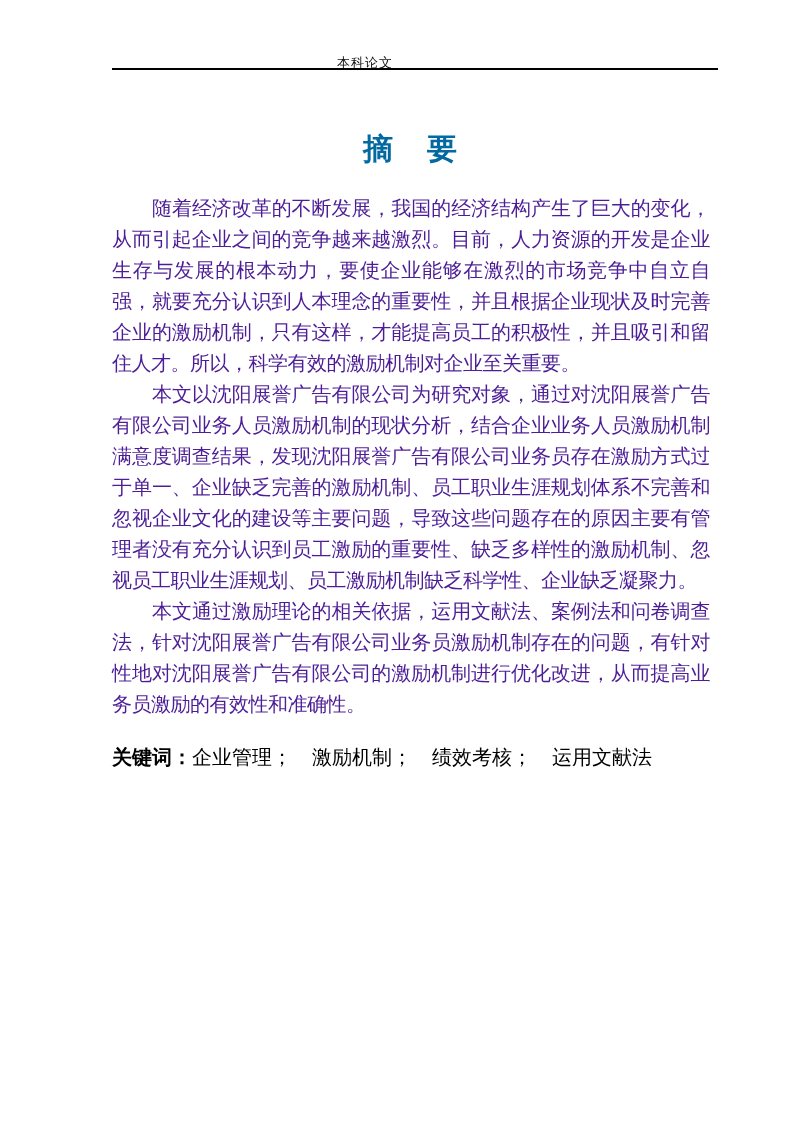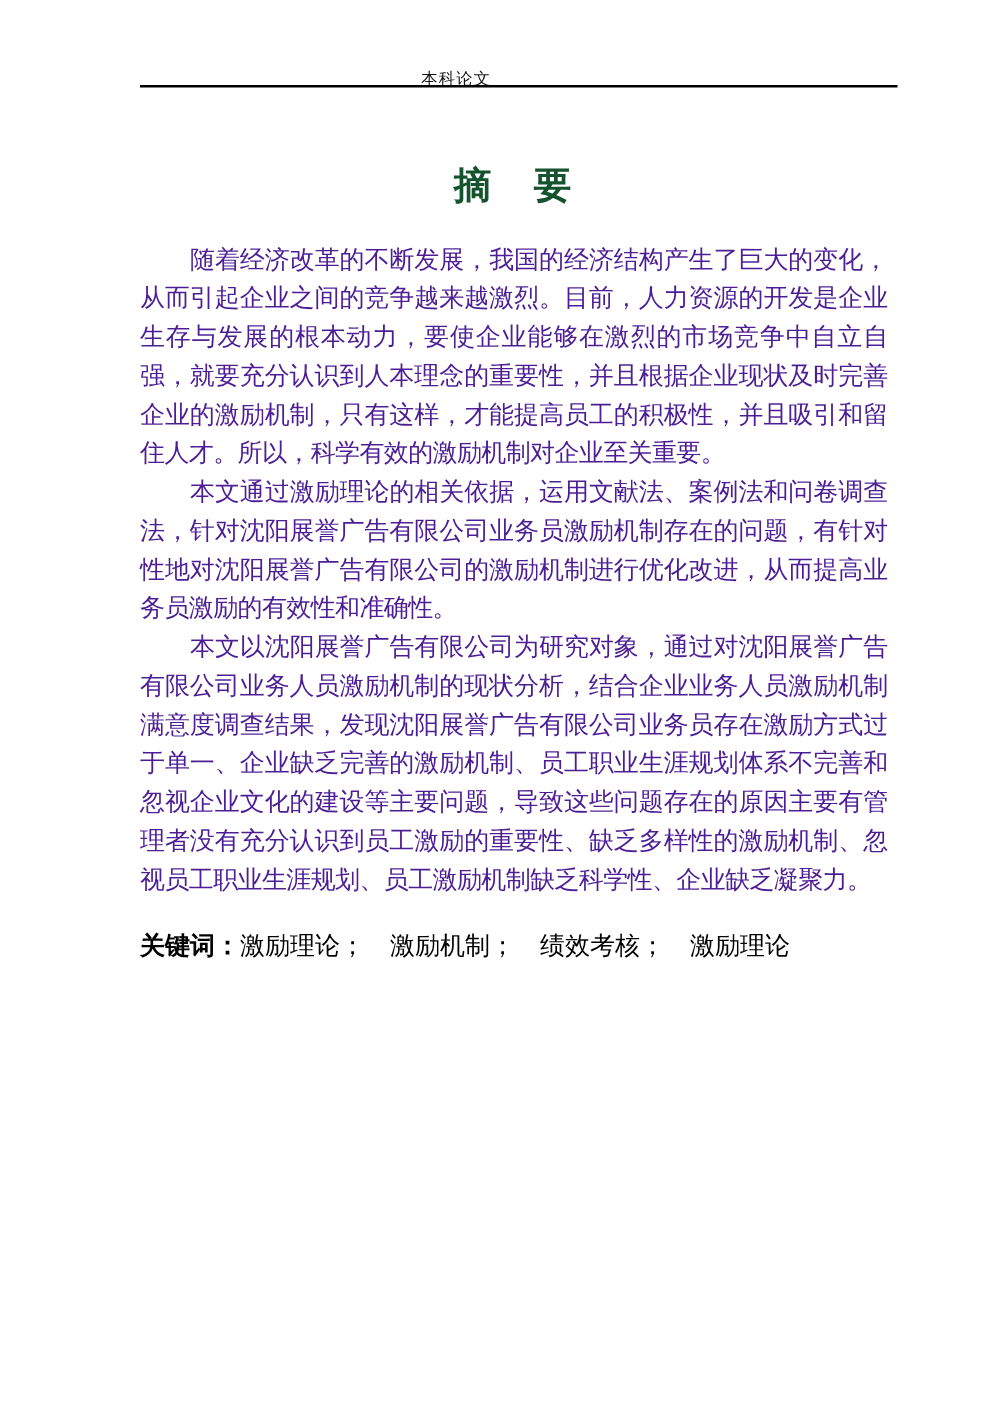--- a/index.html
+++ b/index.html
@@ -42,21 +42,21 @@
     width: 598px;
   }
   .doc-title {
     margin: 0 0 28px 0;
     text-align: center;
     font-family: "Liberation Sans", sans-serif;
     font-weight: bold;
     font-size: 30px;
     line-height: 32px;
     letter-spacing: 2px;
-    color: #14532d;
+    color: #0369a1;
   }
   .abstract-paragraph {
     margin: 0;
     font-size: 20px;
     line-height: 31px;
     text-align: justify;
     text-indent: 2em;
     letter-spacing: -0.5px;
     color: #4c1d95;
   }
@@ -83,23 +83,23 @@
   <div class="running-head">本科论文</div>
 
   <div class="header-rule"></div>
 
   <div class="content">
 
     <h1 class="doc-title">摘　要</h1>
 
     <p class="abstract-paragraph">随着经济改革的不断发展，我国的经济结构产生了巨大的变化，从而引起企业之间的竞争越来越激烈。目前，人力资源的开发是企业生存与发展的根本动力，要使企业能够在激烈的市场竞争中自立自强，就要充分认识到人本理念的重要性，并且根据企业现状及时完善企业的激励机制，只有这样，才能提高员工的积极性，并且吸引和留住人才。所以，科学有效的激励机制对企业至关重要。</p>
 
+    <p class="abstract-paragraph">本文以沈阳展誉广告有限公司为研究对象，通过对沈阳展誉广告有限公司业务人员激励机制的现状分析，结合企业业务人员激励机制满意度调查结果，发现沈阳展誉广告有限公司业务员存在激励方式过于单一、企业缺乏完善的激励机制、员工职业生涯规划体系不完善和忽视企业文化的建设等主要问题，导致这些问题存在的原因主要有管理者没有充分认识到员工激励的重要性、缺乏多样性的激励机制、忽视员工职业生涯规划、员工激励机制缺乏科学性、企业缺乏凝聚力。</p>
+
     <p class="abstract-paragraph">本文通过激励理论的相关依据，运用文献法、案例法和问卷调查法，针对沈阳展誉广告有限公司业务员激励机制存在的问题，有针对性地对沈阳展誉广告有限公司的激励机制进行优化改进，从而提高业务员激励的有效性和准确性。</p>
 
-    <p class="abstract-paragraph">本文以沈阳展誉广告有限公司为研究对象，通过对沈阳展誉广告有限公司业务人员激励机制的现状分析，结合企业业务人员激励机制满意度调查结果，发现沈阳展誉广告有限公司业务员存在激励方式过于单一、企业缺乏完善的激励机制、员工职业生涯规划体系不完善和忽视企业文化的建设等主要问题，导致这些问题存在的原因主要有管理者没有充分认识到员工激励的重要性、缺乏多样性的激励机制、忽视员工职业生涯规划、员工激励机制缺乏科学性、企业缺乏凝聚力。</p>
-
     <p class="keywords-line">
-      <span class="keywords-label">关键词：</span><span class="keywords-value">激励理论；　激励机制；　绩效考核；　激励理论</span>
+      <span class="keywords-label">关键词：</span><span class="keywords-value">企业管理；　激励机制；　绩效考核；　运用文献法</span>
     </p>
 
   </div>
 
 </div>
 
 </body></html>

